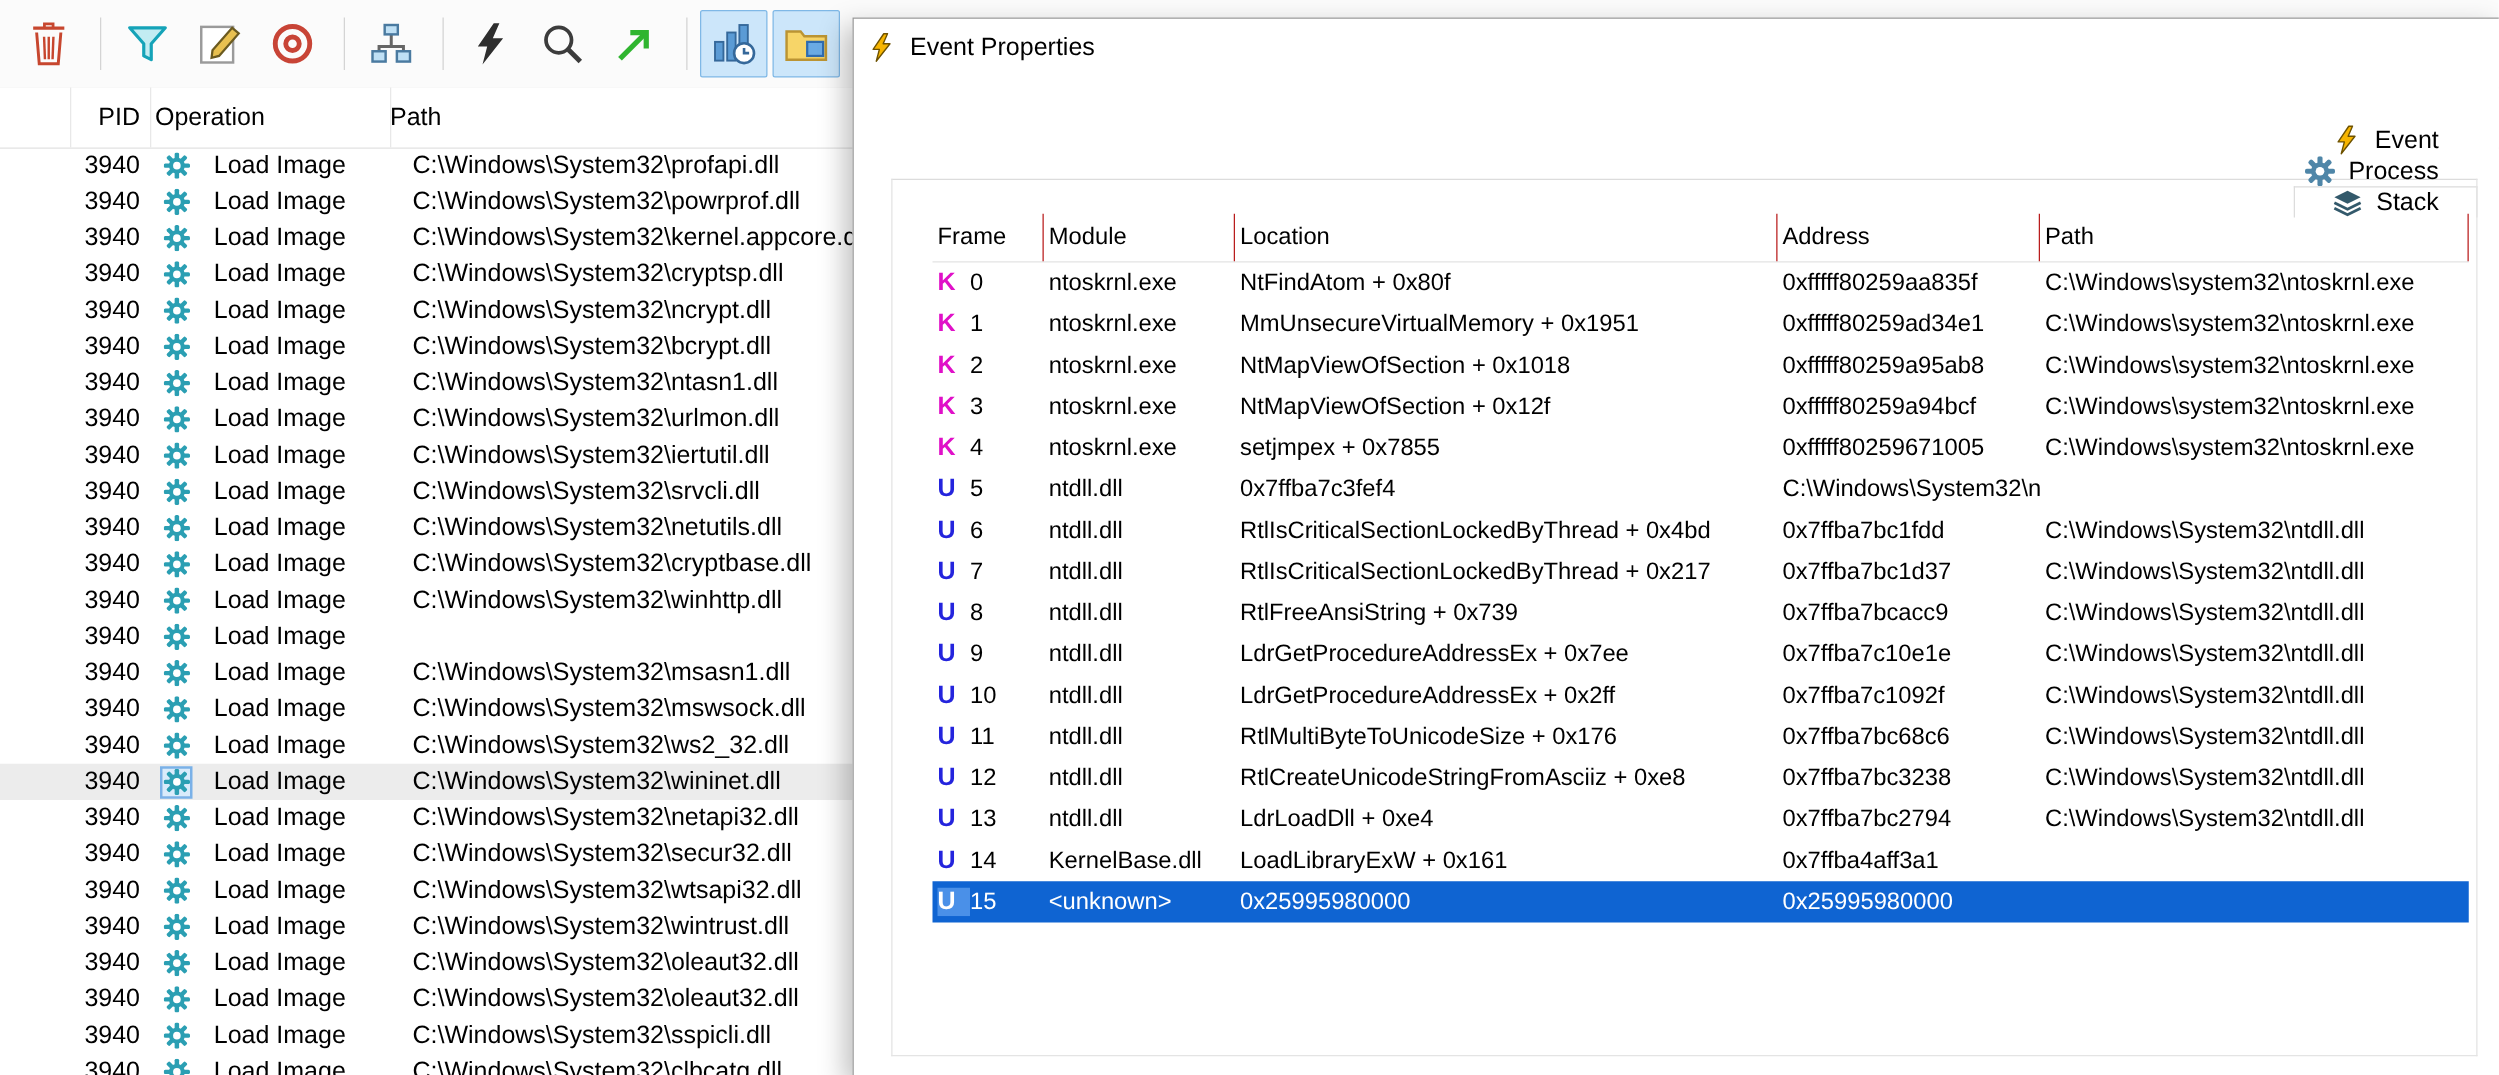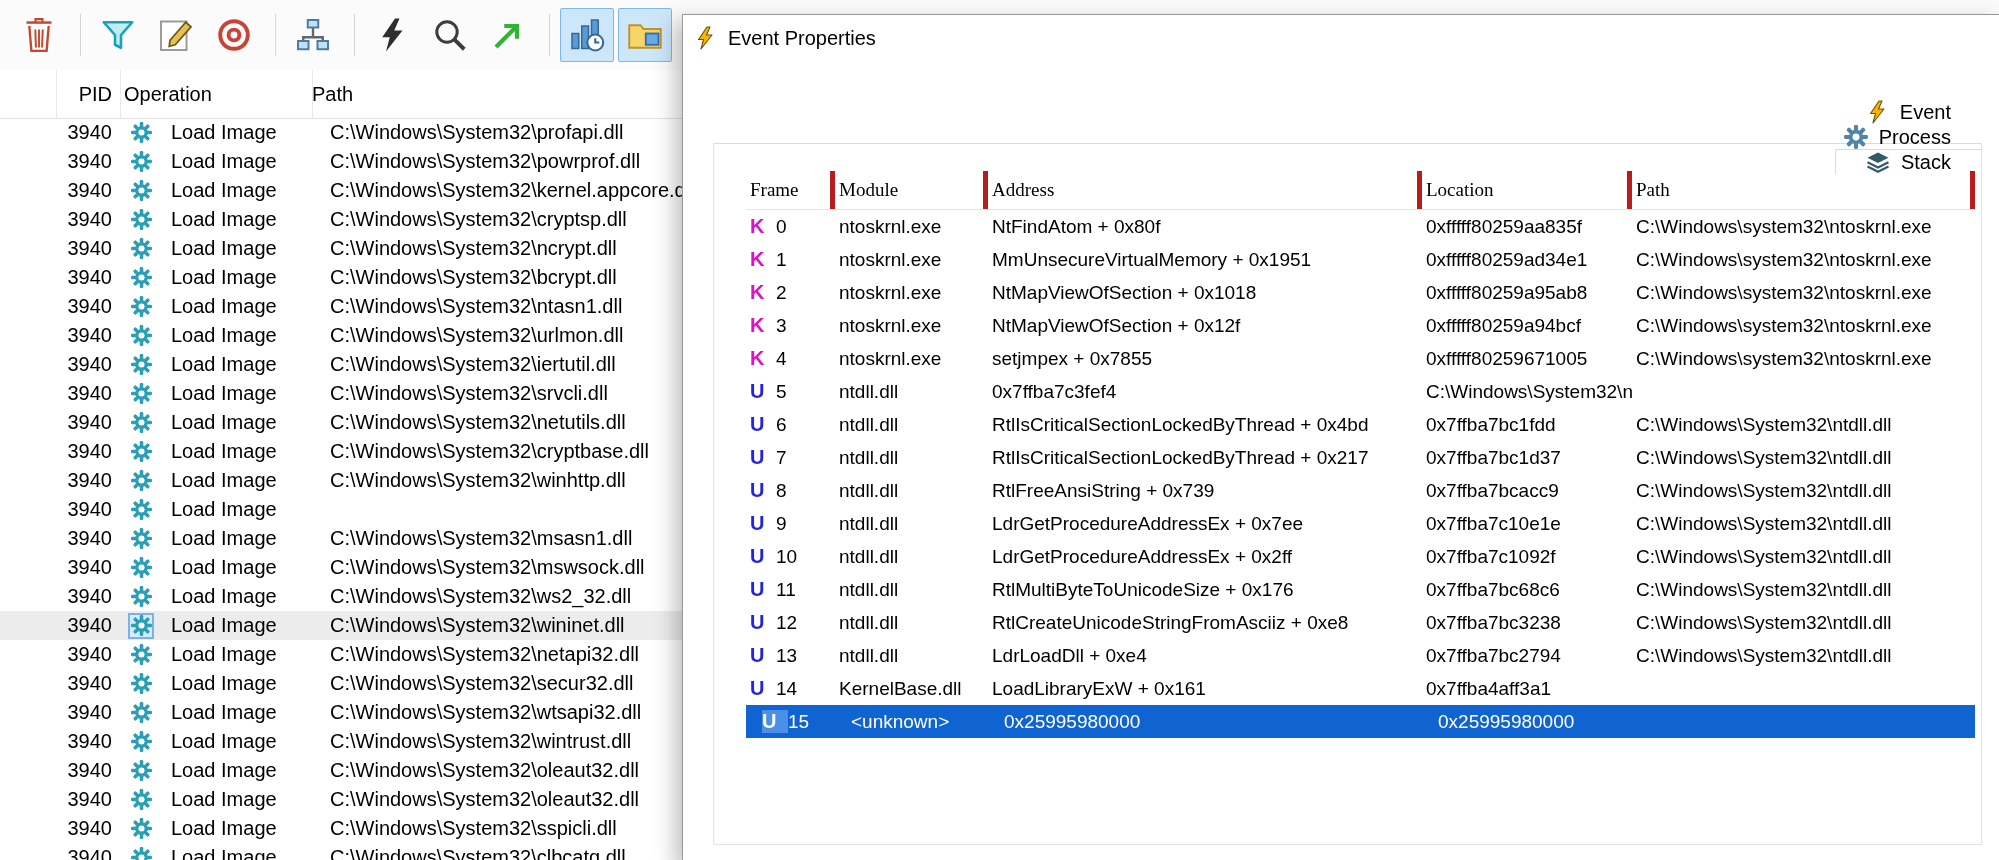--- a/index.html
+++ b/index.html
@@ -40,26 +40,26 @@
   .tab{height:38px;display:flex;align-items:center;gap:11px;padding:0 30px;font-size:20px;
        border:1px solid transparent;border-bottom:none;}
   .tab.active{height:44px;background:#fff;border-color:#dcdcdc;margin-bottom:-1px;}
   .tab svg{width:24px;height:24px;}
   .tab-ic{display:flex;}
   .pane{position:absolute;left:30px;right:18px;top:128px;bottom:16px;
         border-left:1px solid #e4e4e4;border-right:1px solid #e4e4e4;border-bottom:1px solid #e4e4e4;}
   .stack{position:absolute;left:32px;right:6px;top:28px;}
   .shdr{display:grid;grid-template-columns:89px 153px 434px 210px 1fr;height:38px;
         align-items:stretch;font-size:19px;border-bottom:1px solid #e4e4e4;}
-  .shdr>div{border-right:5px solid #b91c1c;display:flex;align-items:center;padding-left:4px;font-family:Liberation Serif, serif;}
+  .shdr>div{border-right:1px solid #b91c1c;display:flex;align-items:center;padding-left:4px;}
   .srow{display:grid;grid-template-columns:89px 153px 434px 210px 1fr;height:33px;
         align-items:center;font-size:19px;white-space:nowrap;}
   .srow>div{padding-left:4px;overflow:hidden;}
   .fl{display:inline-block;width:26px;font-weight:bold;font-size:20px;}
-  .srow.sel{background:#0f64d2;color:#fff;padding-left:12px;}
+  .srow.sel{background:#0f64d2;color:#fff;}
   .srow.sel .fl{background:#4a90e8;color:#fff;}
 </style>
 </head>
 <body>
 
 <div>
   <div class="toolbar">
       <div class="tb-btn">
         <span class="ic">
           <svg viewBox="0 0 24 26">
@@ -701,22 +701,22 @@
         </span>
         <span>Stack</span>
       </div>
     </div>
 
   <div class="pane">
     <div class="stack">
       <div class="shdr">
         <div>Frame</div>
         <div>Module</div>
+        <div>Location</div>
         <div>Address</div>
-        <div>Location</div>
         <div>Path</div>
       </div>
       <div>
           <div class="srow">
             <div><span class="fl" style="color: rgb(224, 16, 200);">K</span><span class="fn">0</span></div>
             <div>ntoskrnl.exe</div>
             <div>NtFindAtom + 0x80f</div>
             <div>0xfffff80259aa835f</div>
             <div>C:\Windows\system32\ntoskrnl.exe</div>
           </div>

